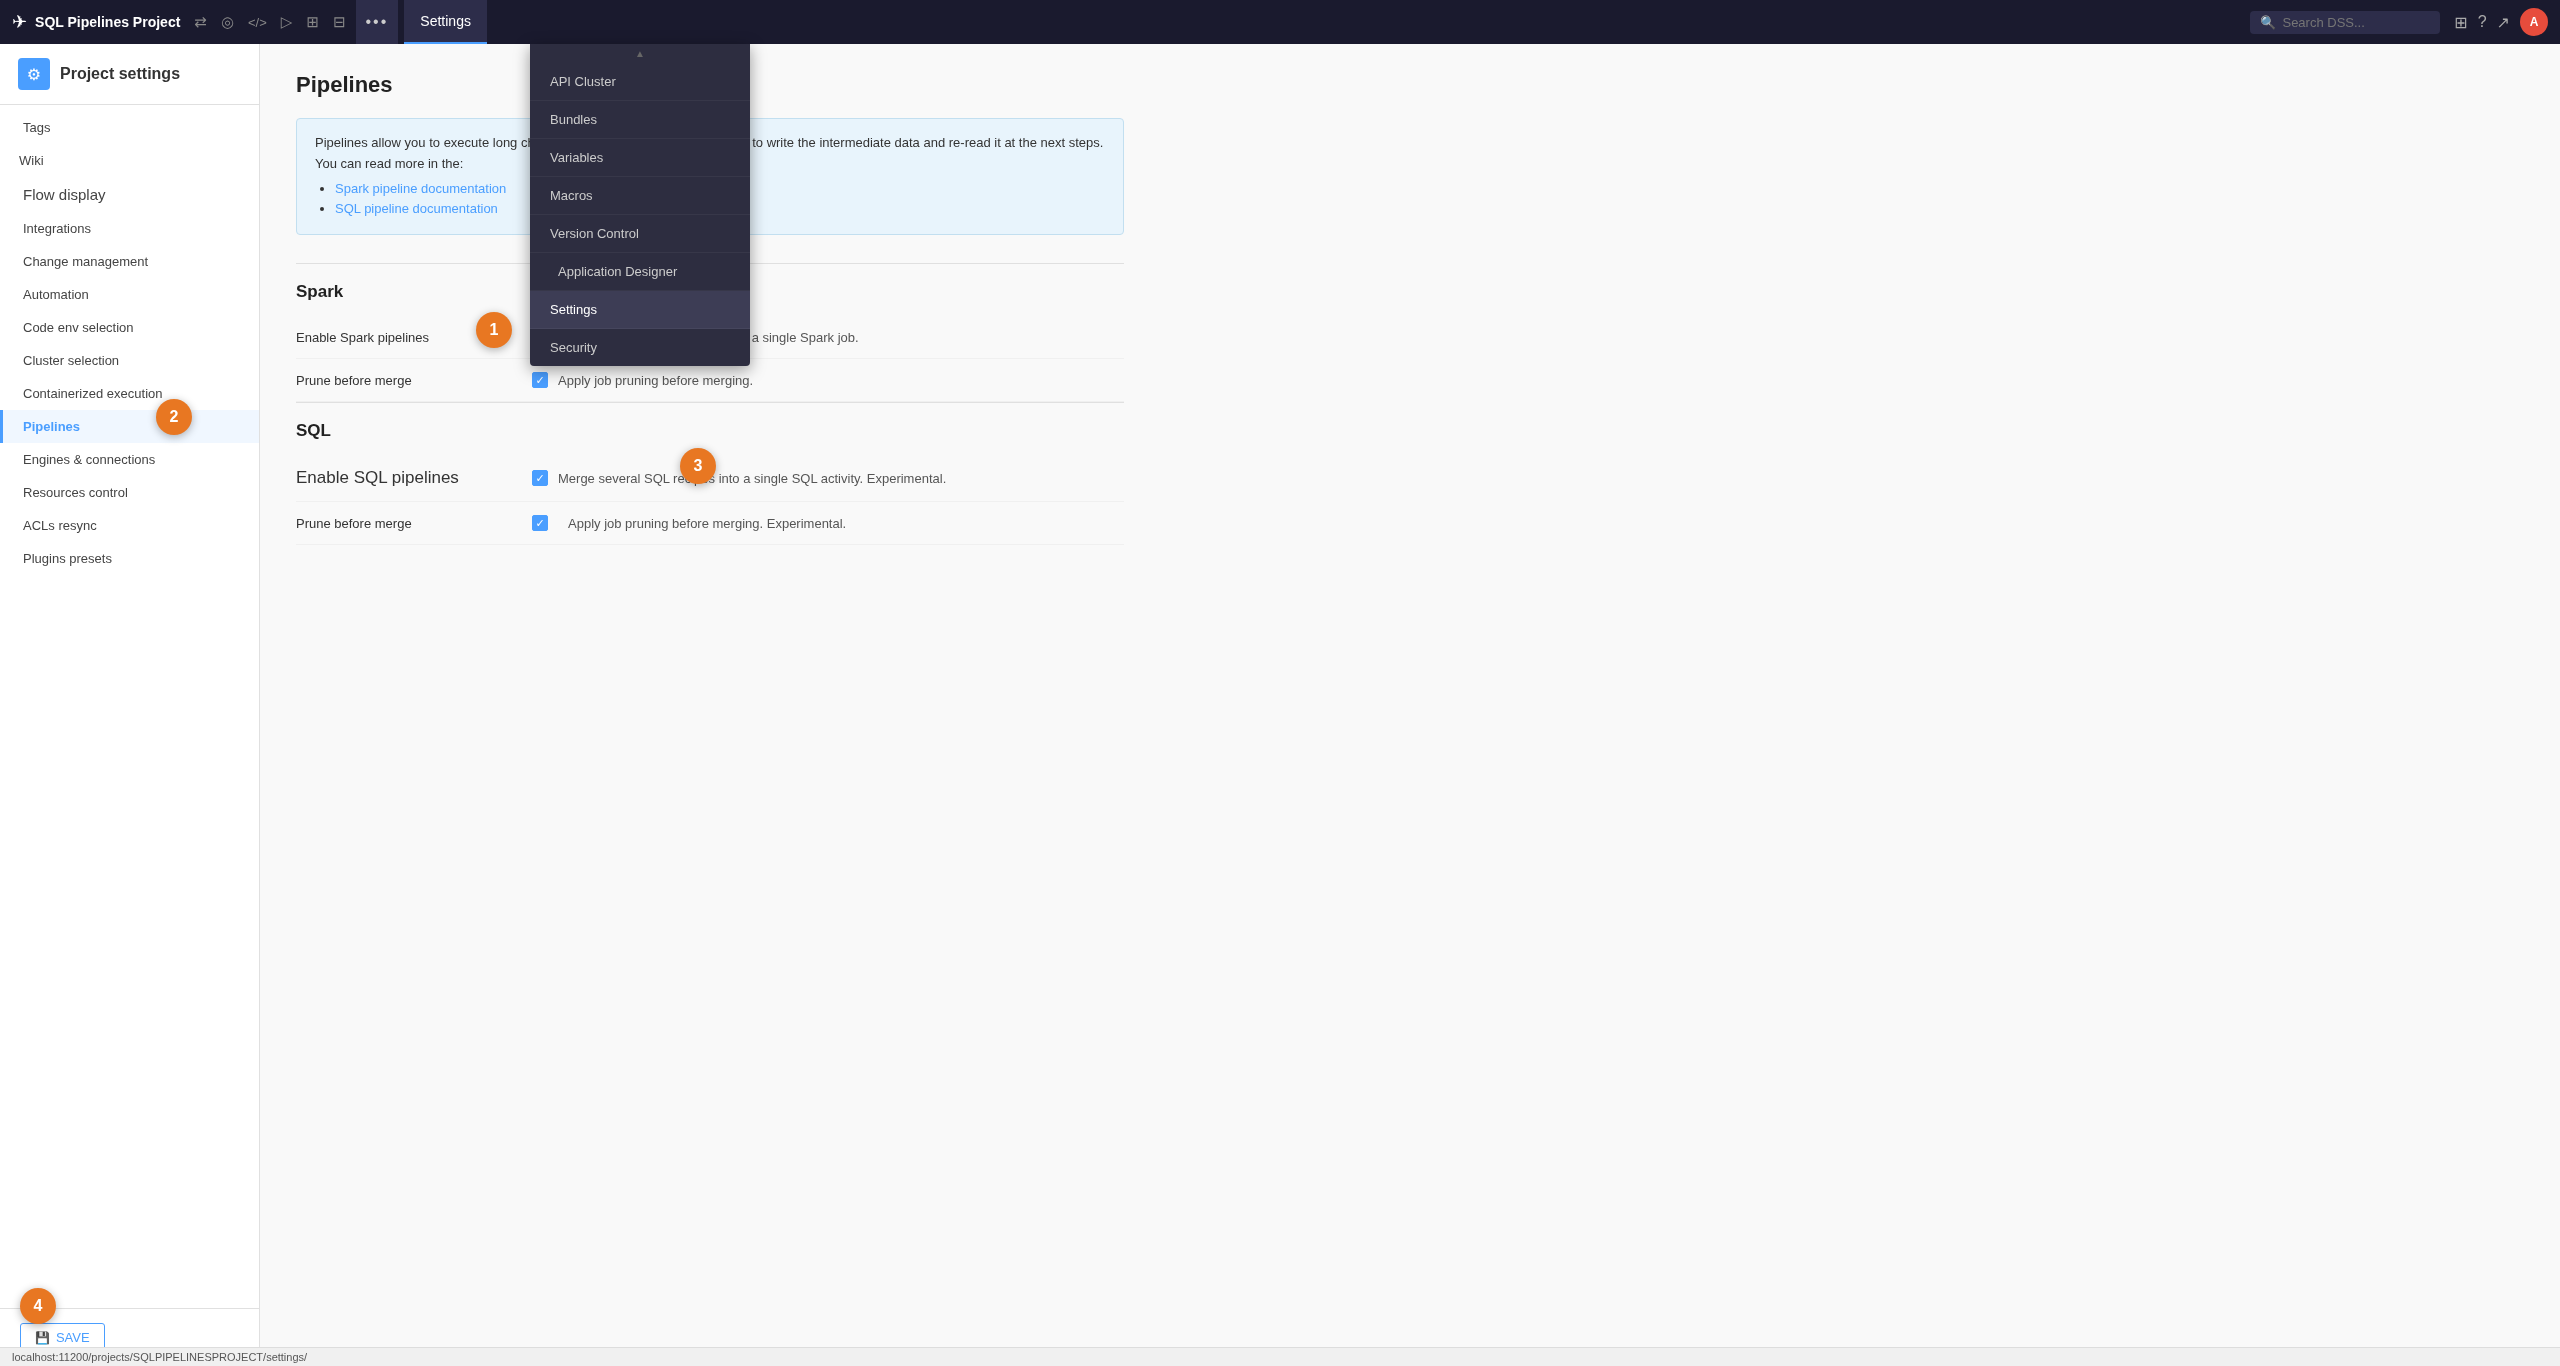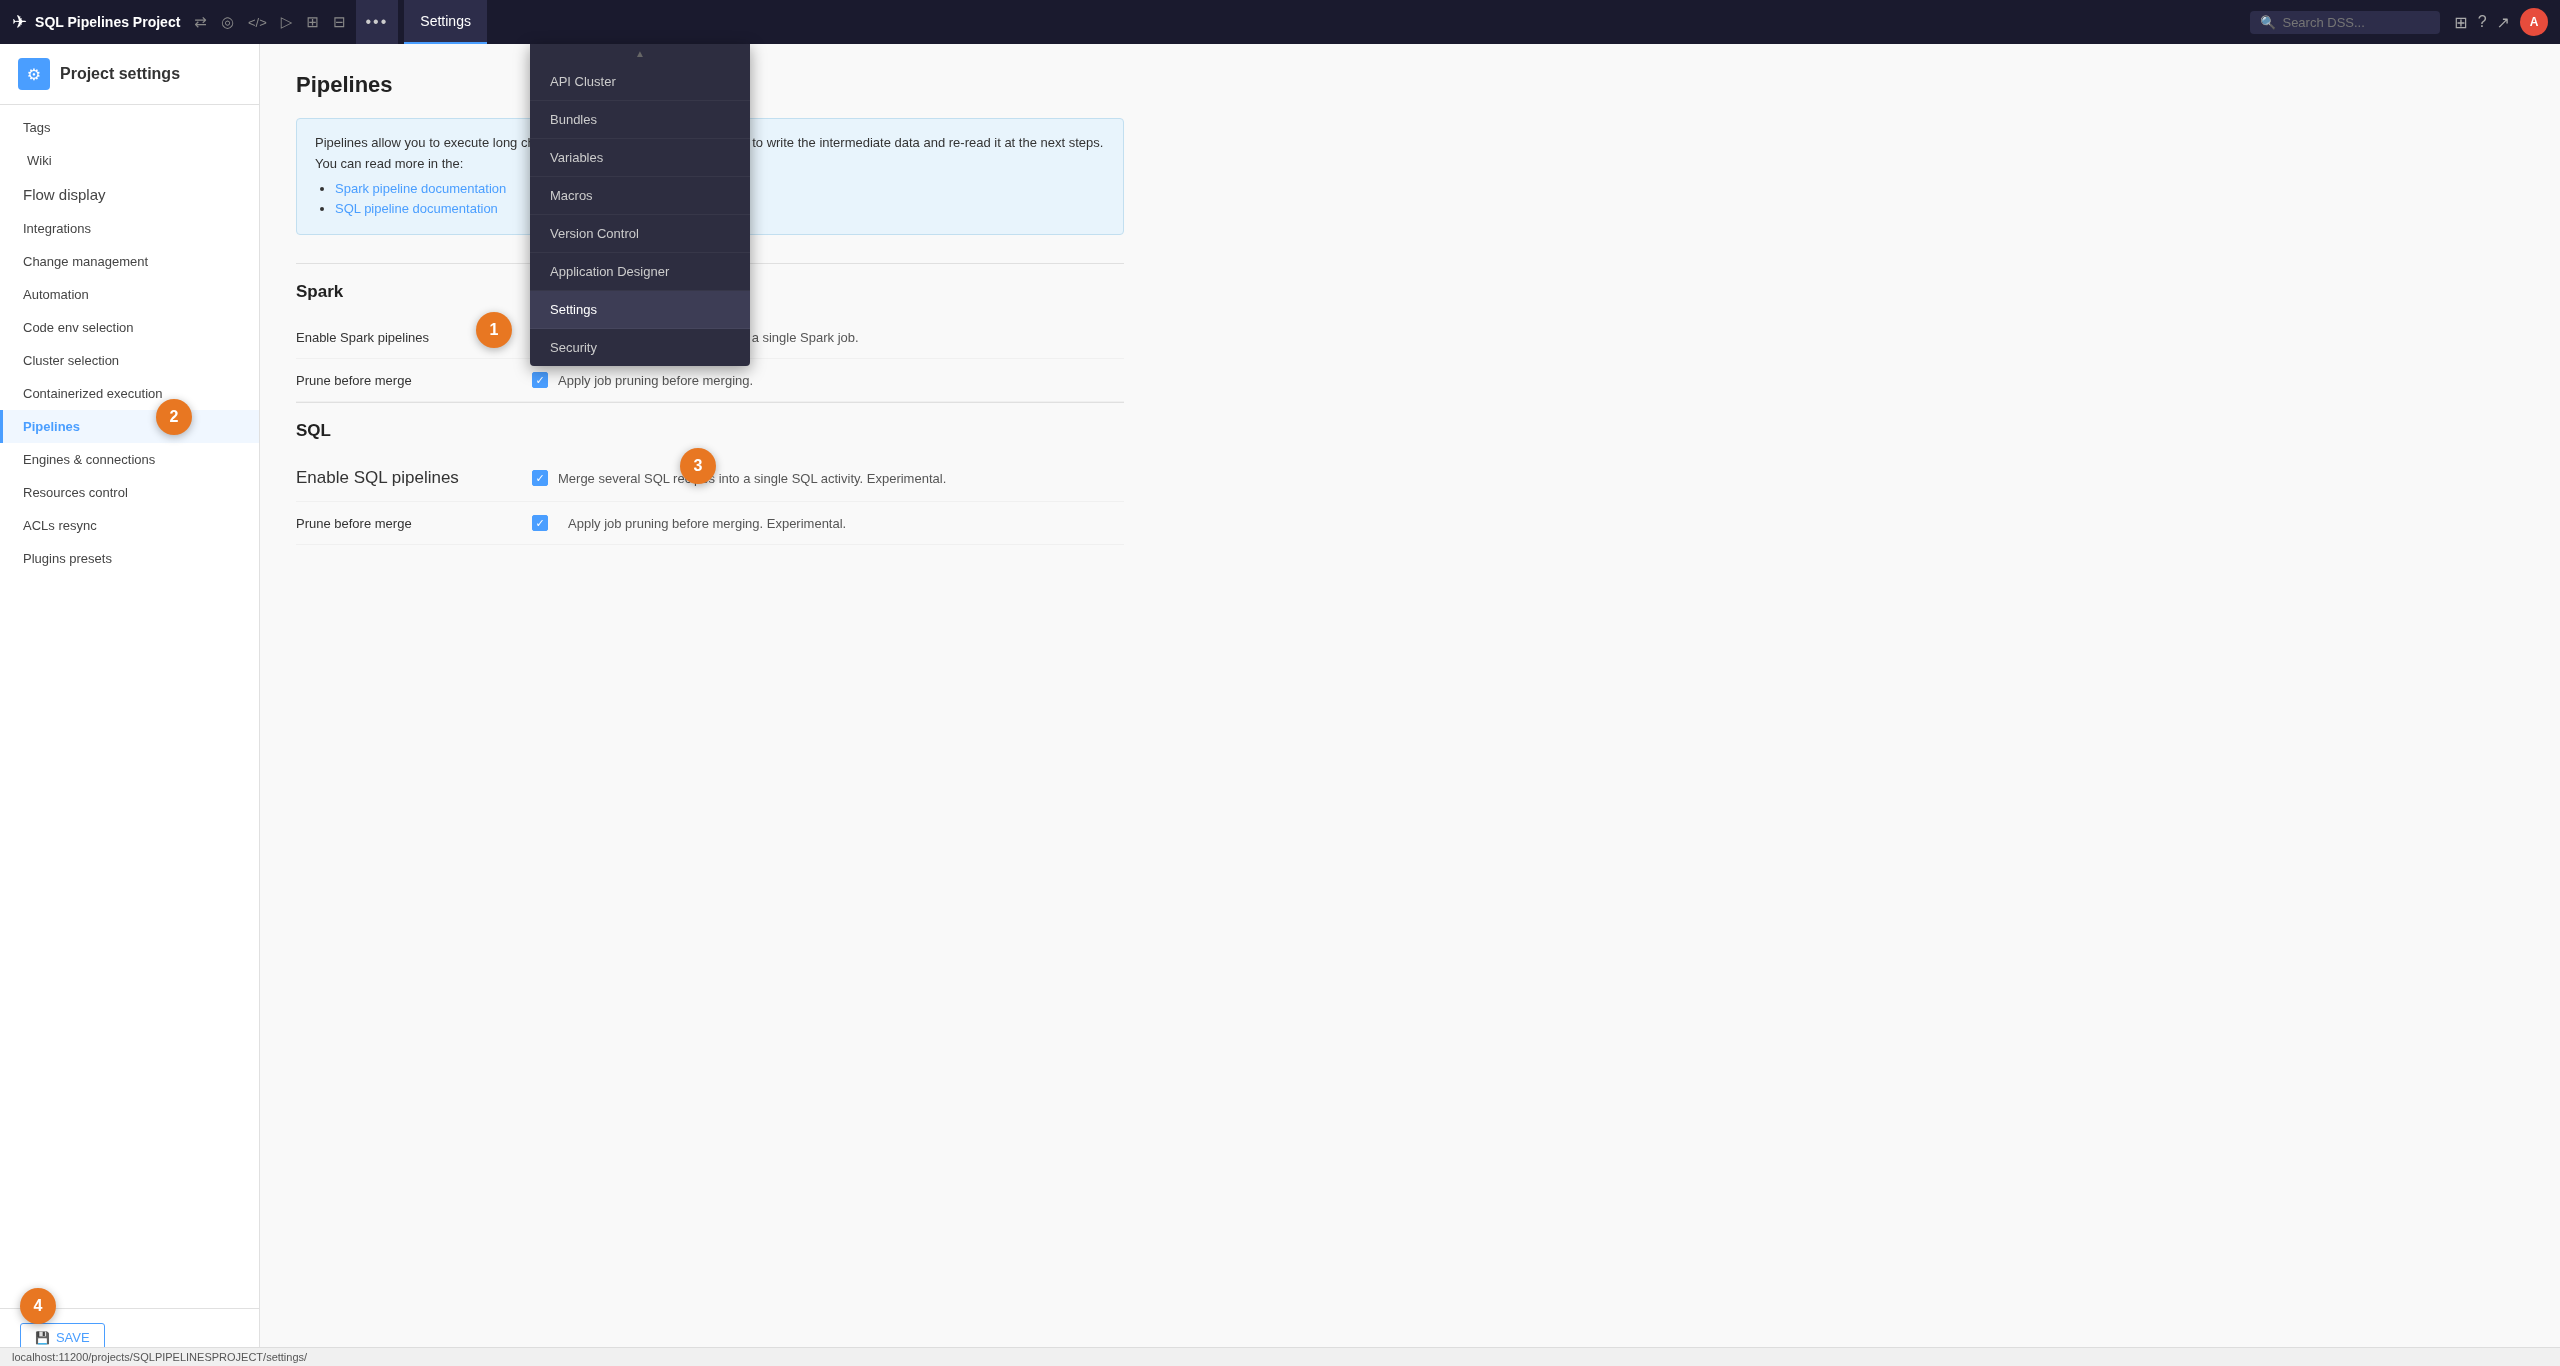--- a/index.html
+++ b/index.html
@@ -38,36 +38,36 @@
   </div>
 </nav>
 
 <div style="position:fixed;top:44px;left:530px;background:#2d2d40;color:#ccc;width:220px;border-radius:0 0 4px 4px;z-index:300;box-shadow:0 4px 16px rgba(0,0,0,0.4);">
   <div style="text-align:center;color:#666;font-size:10px;padding:4px 0;">▲</div>
   <div style="padding:11px 20px;cursor:pointer;font-size:13px;color:#ccc;border-bottom:1px solid rgba(255,255,255,0.05);">API Cluster</div>
   <div style="padding:11px 20px;cursor:pointer;font-size:13px;color:#ccc;border-bottom:1px solid rgba(255,255,255,0.05);">Bundles</div>
   <div style="padding:11px 20px;cursor:pointer;font-size:13px;color:#ccc;border-bottom:1px solid rgba(255,255,255,0.05);">Variables</div>
   <div style="padding:11px 20px;cursor:pointer;font-size:13px;color:#ccc;border-bottom:1px solid rgba(255,255,255,0.05);">Macros</div>
   <div style="padding:11px 20px;cursor:pointer;font-size:13px;color:#ccc;border-bottom:1px solid rgba(255,255,255,0.05);">Version Control</div>
-  <div style="padding:11px 20px;cursor:pointer;font-size:13px;color:#ccc;border-bottom:1px solid rgba(255,255,255,0.05);">Application Designer</div>
+  <div style="padding:11px 28px;cursor:pointer;font-size:13px;color:#ccc;border-bottom:1px solid rgba(255,255,255,0.05);">Application Designer</div>
   <div style="padding:11px 20px;cursor:pointer;font-size:13px;color:white;background:#3d3d55;border-bottom:1px solid rgba(255,255,255,0.05);">Settings</div>
   <div style="padding:11px 20px;cursor:pointer;font-size:13px;color:#ccc;">Security</div>
 </div>
 
 <div style="display:flex;height:calc(100vh - 44px);">
 
   <div style="width:260px;background:white;border-right:1px solid #e0e0e0;display:flex;flex-direction:column;flex-shrink:0;position:relative;">
     <div style="display:flex;align-items:center;gap:10px;padding:14px 18px;border-bottom:1px solid #e0e0e0;">
       <div style="width:32px;height:32px;background:#4a9eff;border-radius:4px;display:flex;align-items:center;justify-content:center;color:white;font-size:16px;">⚙</div>
       <span style="font-size:16px;font-weight:600;color:#333;">Project settings</span>
     </div>
 
     <div style="padding:6px 0;flex:1;overflow-y:auto;">
       <div style="padding:9px 20px;color:#444;cursor:pointer;font-size:13px;border-left:3px solid transparent;">Tags</div>
-      <div style="padding:9px 24px;color:#444;cursor:pointer;font-size:13px;border-left:3px solid transparent;">Wiki</div>
+      <div style="padding:9px 16px;color:#444;cursor:pointer;font-size:13px;border-left:3px solid transparent;">Wiki</div>
       <div style="padding:9px 20px;color:#444;cursor:pointer;font-size:15px;border-left:3px solid transparent;">Flow display</div>
       <div style="padding:9px 20px;color:#444;cursor:pointer;font-size:13px;border-left:3px solid transparent;">Integrations</div>
       <div style="padding:9px 20px;color:#444;cursor:pointer;font-size:13px;border-left:3px solid transparent;">Change management</div>
       <div style="padding:9px 20px;color:#444;cursor:pointer;font-size:13px;border-left:3px solid transparent;">Automation</div>
       <div style="padding:9px 20px;color:#444;cursor:pointer;font-size:13px;border-left:3px solid transparent;">Code env selection</div>
       <div style="padding:9px 20px;color:#444;cursor:pointer;font-size:13px;border-left:3px solid transparent;">Cluster selection</div>
       <div style="padding:9px 20px;color:#444;cursor:pointer;font-size:13px;border-left:3px solid transparent;">Containerized execution</div>
       <div style="padding:9px 20px;color:#4a9eff;font-weight:600;cursor:pointer;font-size:13px;border-left:3px solid #4a9eff;background:#f0f7ff;">Pipelines</div>
       <div style="padding:9px 20px;color:#444;cursor:pointer;font-size:13px;border-left:3px solid transparent;">Engines &amp; connections</div>
       <div style="padding:9px 20px;color:#444;cursor:pointer;font-size:13px;border-left:3px solid transparent;">Resources control</div>

